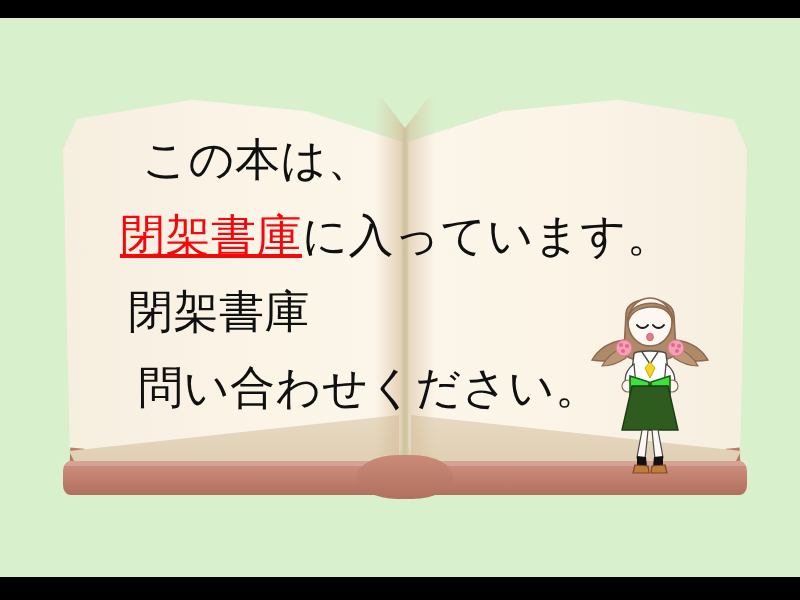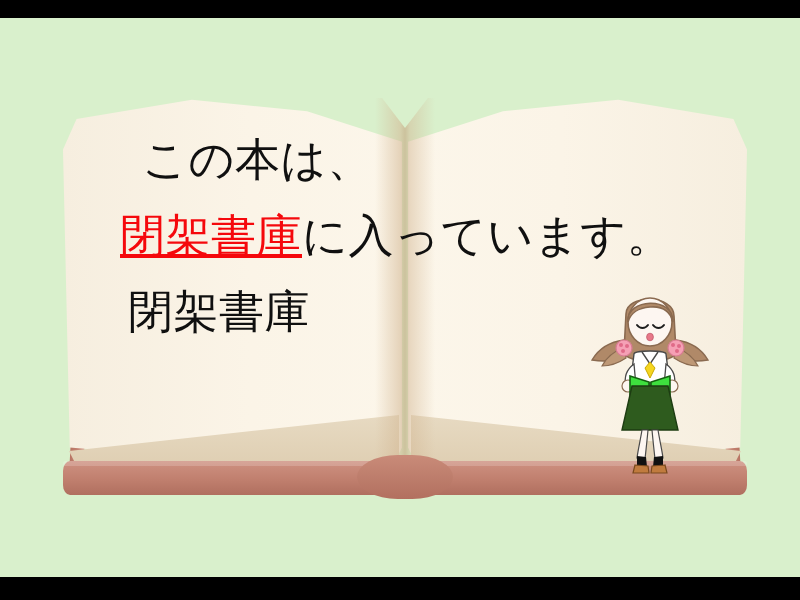--- a/index.html
+++ b/index.html
@@ -226,20 +226,21 @@
       <div class="gutter-notch"></div>
 
       <div class="cover cover-bottom"></div>
       <div class="spine-bump"></div>
     </div>
 
     <div id="text-block">
       <div class="text-line line-1">この本は、</div>
       <div class="text-line line-2"><span class="hl">閉架書庫</span><span>に入っています。</span></div>
       <div class="text-line line-3">閉架書庫</div>
+      <div class="text-line line-4">問い合わせください。</div>
     </div>
 
     <div id="girl">
       <svg viewBox="0 0 120 200" xmlns="http://www.w3.org/2000/svg">
 
         <path d="M36 36 C36 16, 84 16, 84 38 L86 74 C86 86, 34 86, 34 74 Z" fill="#B08968" stroke="#8A6A50" stroke-width="1.6"></path>
 
         <path d="M34 62 C18 64, 8 72, 2 82 C14 84, 24 84, 34 78 Z" fill="#B08968" stroke="#8A6A50" stroke-width="1.4"></path>
         <path d="M34 70 C22 74, 16 80, 12 88 C22 88, 30 84, 36 80 Z" fill="#BE9876" stroke="#8A6A50" stroke-width="1.2"></path>
 

